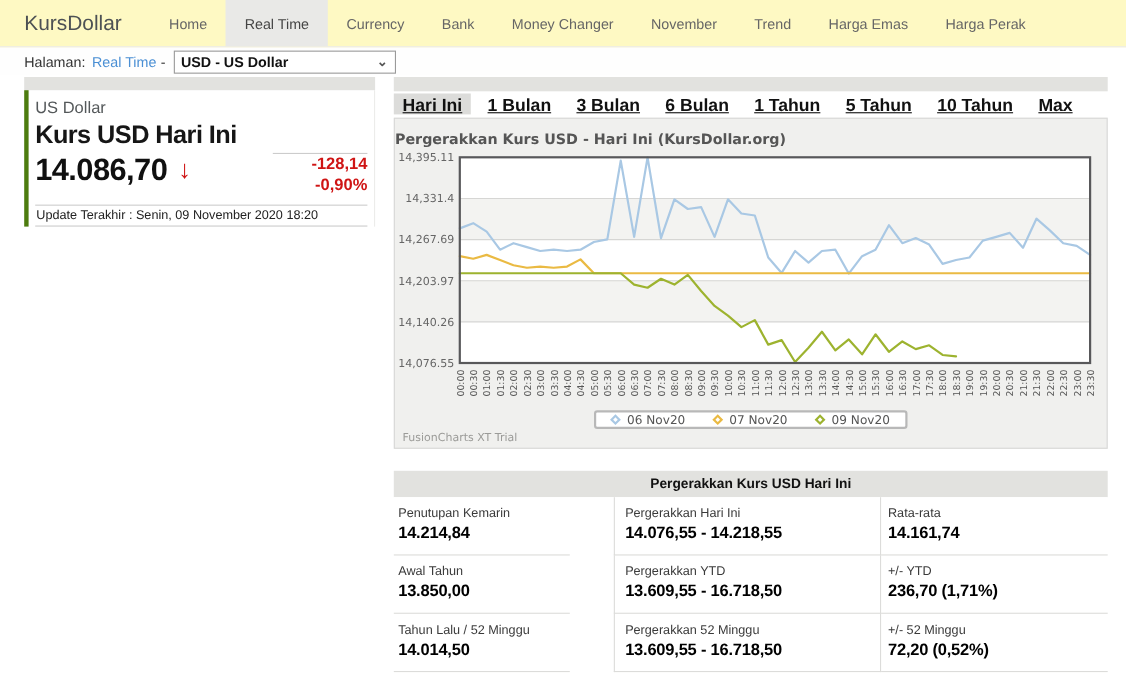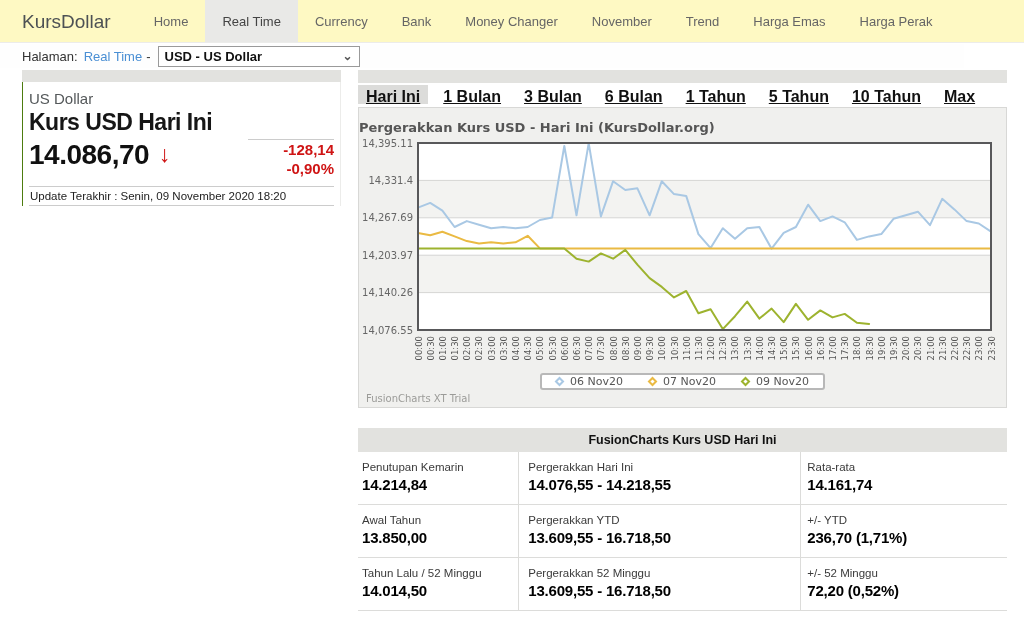--- a/index.html
+++ b/index.html
@@ -20,21 +20,21 @@
   .toolbar a.page-link { color:#4a8fd4; text-decoration:none; margin:0 4px 0 6px; }
   .toolbar .sep { color:#333; margin-right:7px; }
   .fake-select { width:202px; height:21px; border:1px solid #9a9a9a; background:#fff;
     display:flex; align-items:center; font-size:13px; font-weight:bold; color:#111;
     padding:0 6px; cursor:pointer; }
   .fake-select .chev { margin-left:auto; color:#555; font-size:12px; line-height:10px; }
 
   
   .quote-panel { position:absolute; left:22px; top:70px; width:319px; }
   .quote-strip { height:12px; background:#e2e2df; }
-  .quote-body { border-left:1px solid #4d7c0f; border-right:1px solid #ececea; padding:8px 6px 0 6px; }
+  .quote-body { border-left:4px solid #4d7c0f; border-right:1px solid #ececea; padding:8px 6px 0 6px; }
   .quote-currency { font-size:15px; color:#54585a; }
   .quote-title { font-size:23px; font-weight:bold; color:#161616; margin-top:2px; letter-spacing:-0.5px; }
   .price-row { display:flex; align-items:flex-start; margin-top:3px; }
   .price-val { font-size:28px; font-weight:800; color:#101010; letter-spacing:-0.5px; }
   .price-arrow { font-size:23px; color:#cf1414; font-weight:bold; margin-left:10px; margin-top:2px; }
   .change-cell { margin-left:auto; border-top:1px solid #ccc; padding-top:1px; text-align:right;
     color:#cf1414; font-size:15px; font-weight:bold; line-height:1.25; min-width:86px; }
   .update-row { margin-top:7px; border-top:1px solid #ccc; border-bottom:1px solid #ccc;
     font-size:11.5px; color:#222; padding:3px 1px; }
 
@@ -58,21 +58,21 @@
   .legend-label { font-family:"DejaVu Sans", sans-serif; font-size:11px; color:#555; }
   .watermark { position:absolute; left:7px; bottom:3px; font-family:"DejaVu Sans", sans-serif;
     font-size:10px; color:#9b9b98; }
 
   
   .summary { position:absolute; left:358px; top:428px; width:649px; }
   .summary-header { height:24px; background:#e2e2df; text-align:center; font-size:12.5px;
     font-weight:bold; color:#111; line-height:24px; }
   .summary-grid { display:grid; grid-template-columns:24.7% 43.6% 31.7%; background:#fff; }
   .cell { height:53px; border-bottom:1px solid #dcdcda; padding:9px 4px 0 4px; }
-  .cell.mid { border-left:1px solid #dcdcda; border-right:1px solid #dcdcda; padding-left:9px; }
+  .cell.mid { border-left:1px solid #dcdcda; border-right:1px solid #dcdcda; padding-left:9px;margin-left:40px; }
   .cell.last { padding-left:6px; }
   .cell-label { font-size:11.5px; color:#3a3a3a; }
   .cell-value { font-size:15px; font-weight:bold; color:#000; margin-top:3px; letter-spacing:-0.2px; }
 </style>
 </head>
 <body>
 
 <div class="navbar">
   <span class="logo">KursDollar</span>
   <span class="nav-item">Home</span>
@@ -210,21 +210,21 @@
       <div class="legend-item">
         <span class="legend-diamond" style="border-color: rgb(157, 179, 47);"></span>
         <span class="legend-label">09 Nov20</span>
       </div>
     </div>
   </div>
   <div class="watermark">FusionCharts XT Trial</div>
 </div>
 
 <div class="summary">
-  <div class="summary-header">FusionCharts Kurs USD Hari Ini</div>
+  <div class="summary-header">Pergerakkan Kurs USD Hari Ini</div>
   <div class="summary-grid">
     <div class="cell">
       <div class="cell-label">Penutupan Kemarin</div>
       <div class="cell-value">14.214,84</div>
     </div>
     <div class="cell mid">
       <div class="cell-label">Pergerakkan Hari Ini</div>
       <div class="cell-value">14.076,55 - 14.218,55</div>
     </div>
     <div class="cell last">

